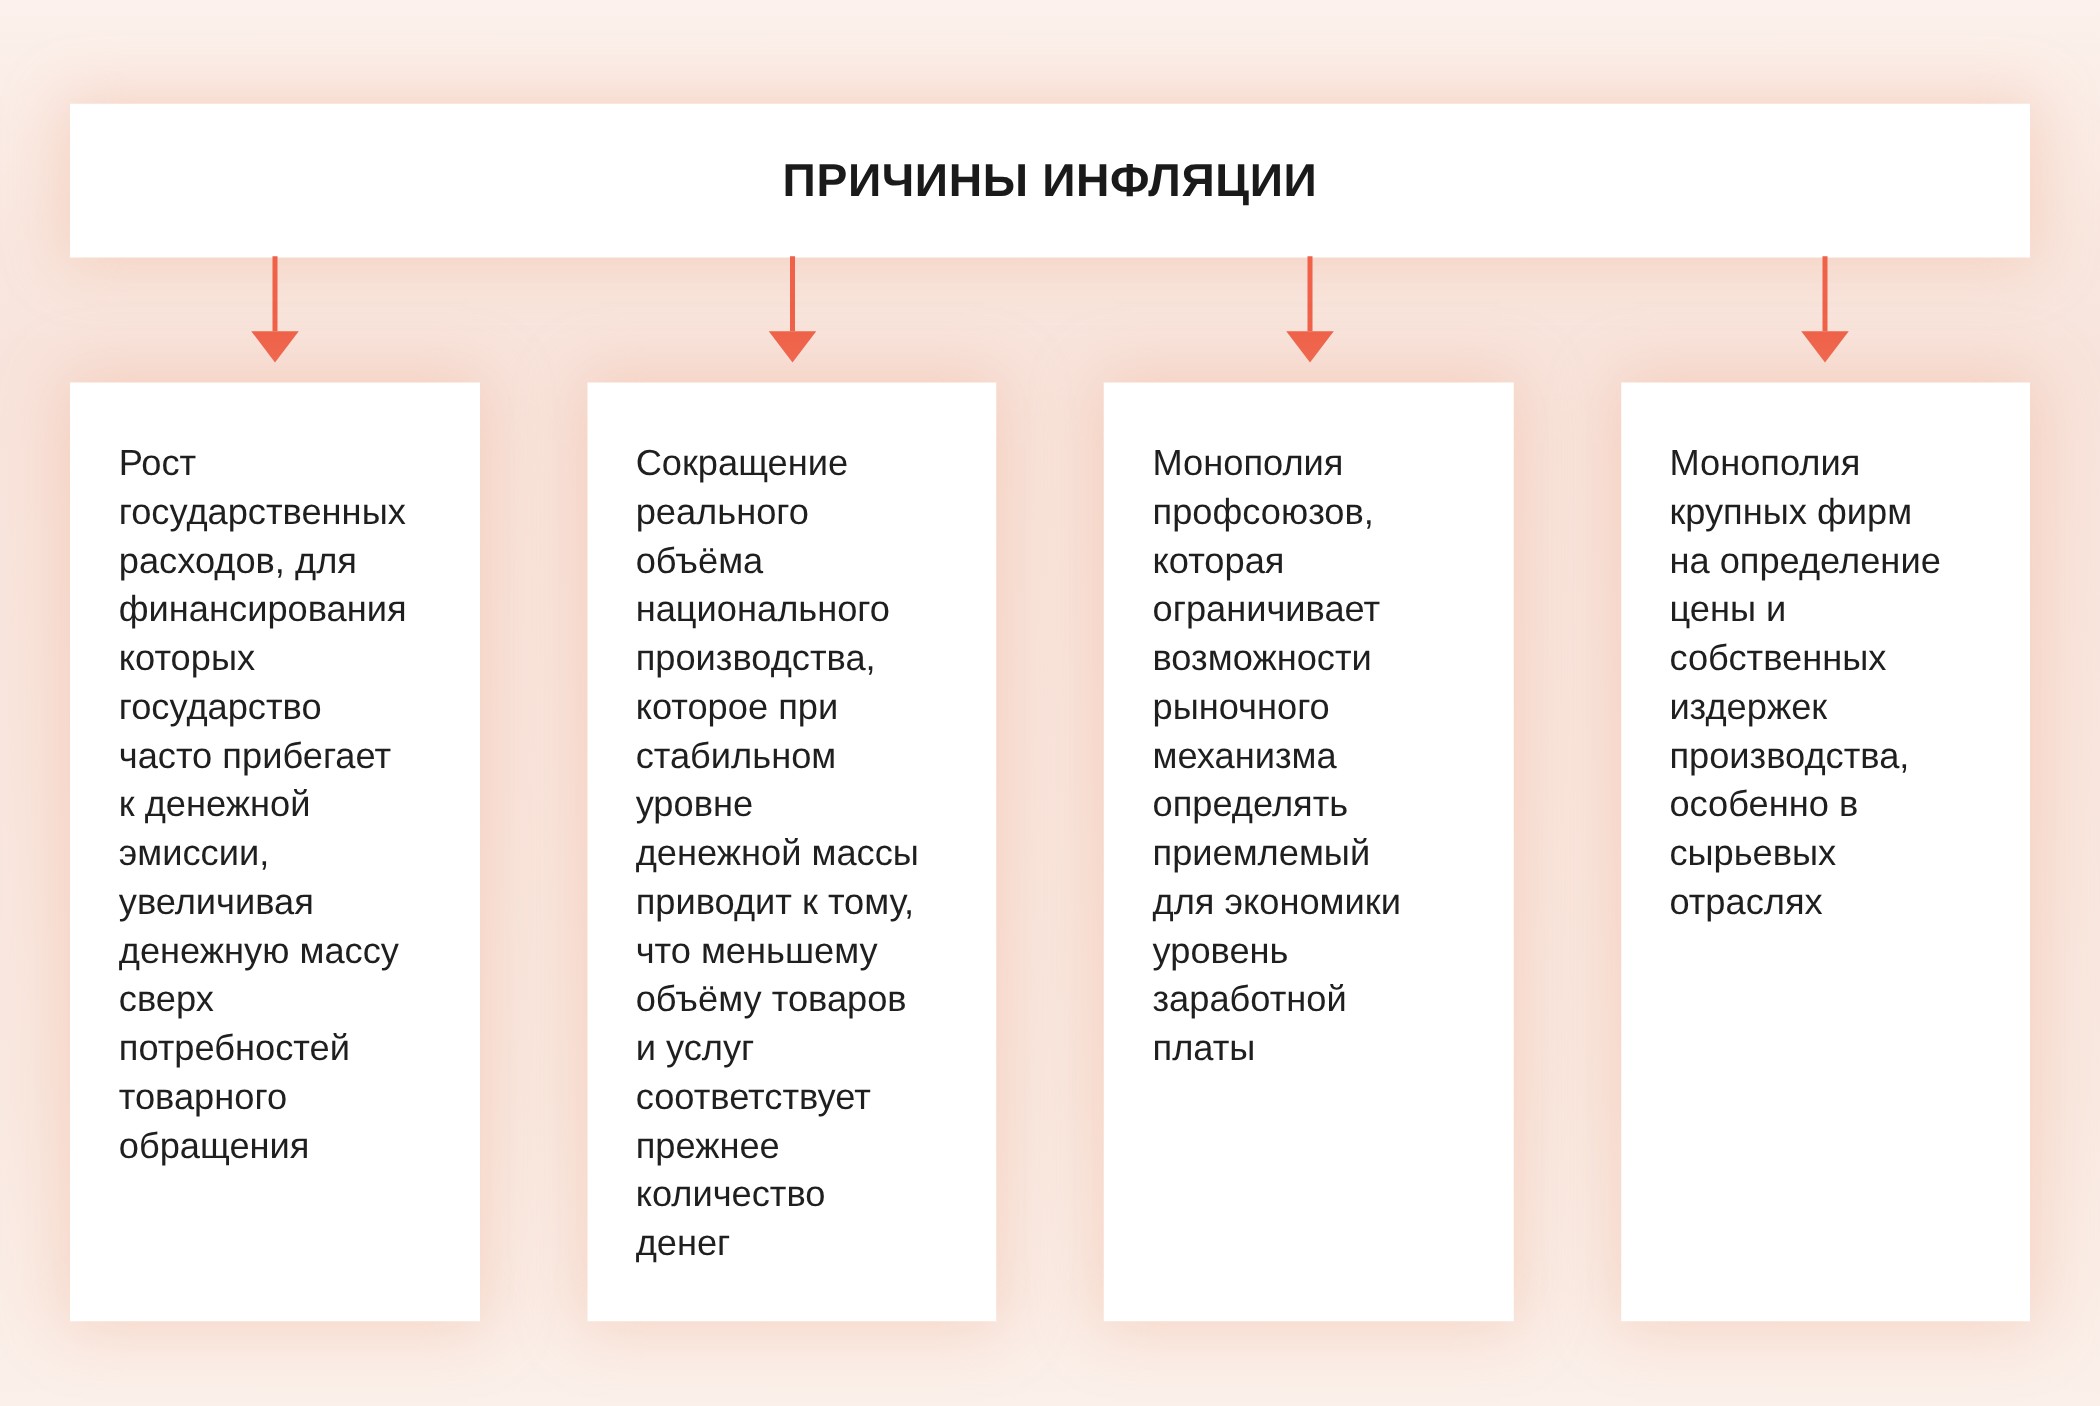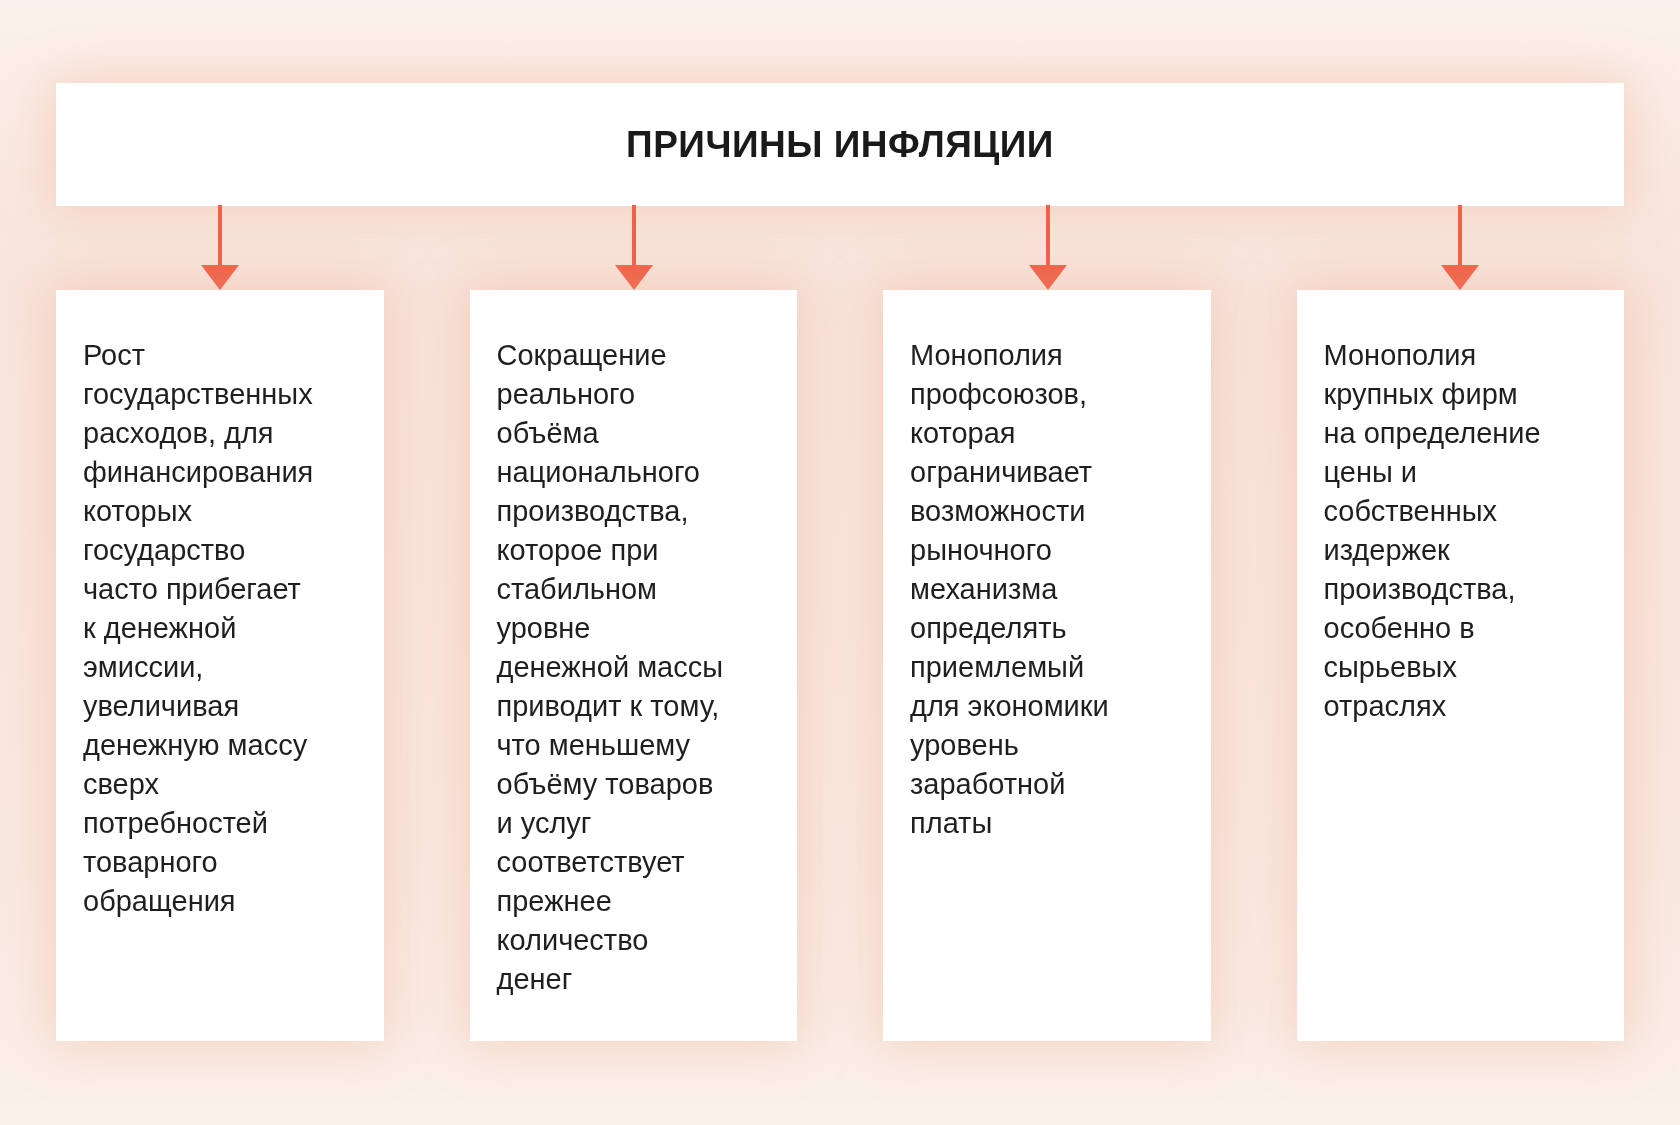--- a/index.html
+++ b/index.html
@@ -69,22 +69,23 @@
     left:56px; top:290px;
     width:1568px;
     display:grid;
     grid-template-columns:repeat(4,1fr);
     column-gap:86px;
   }
   .card{
     background:var(--card);
     height:751px;
     box-sizing:border-box;
-    padding:46px 27px 0 27px;
+    padding:46px 27px 0 39px;
     box-shadow:0 0 48px 6px rgba(238,163,132,0.35);
+    margin-top:16px;
   }
   .card-text{
     font-size:29px;
     line-height:39px;
     color:var(--body_text);
     white-space:pre-line;
   }
 </style>
 </head>
 <body>

